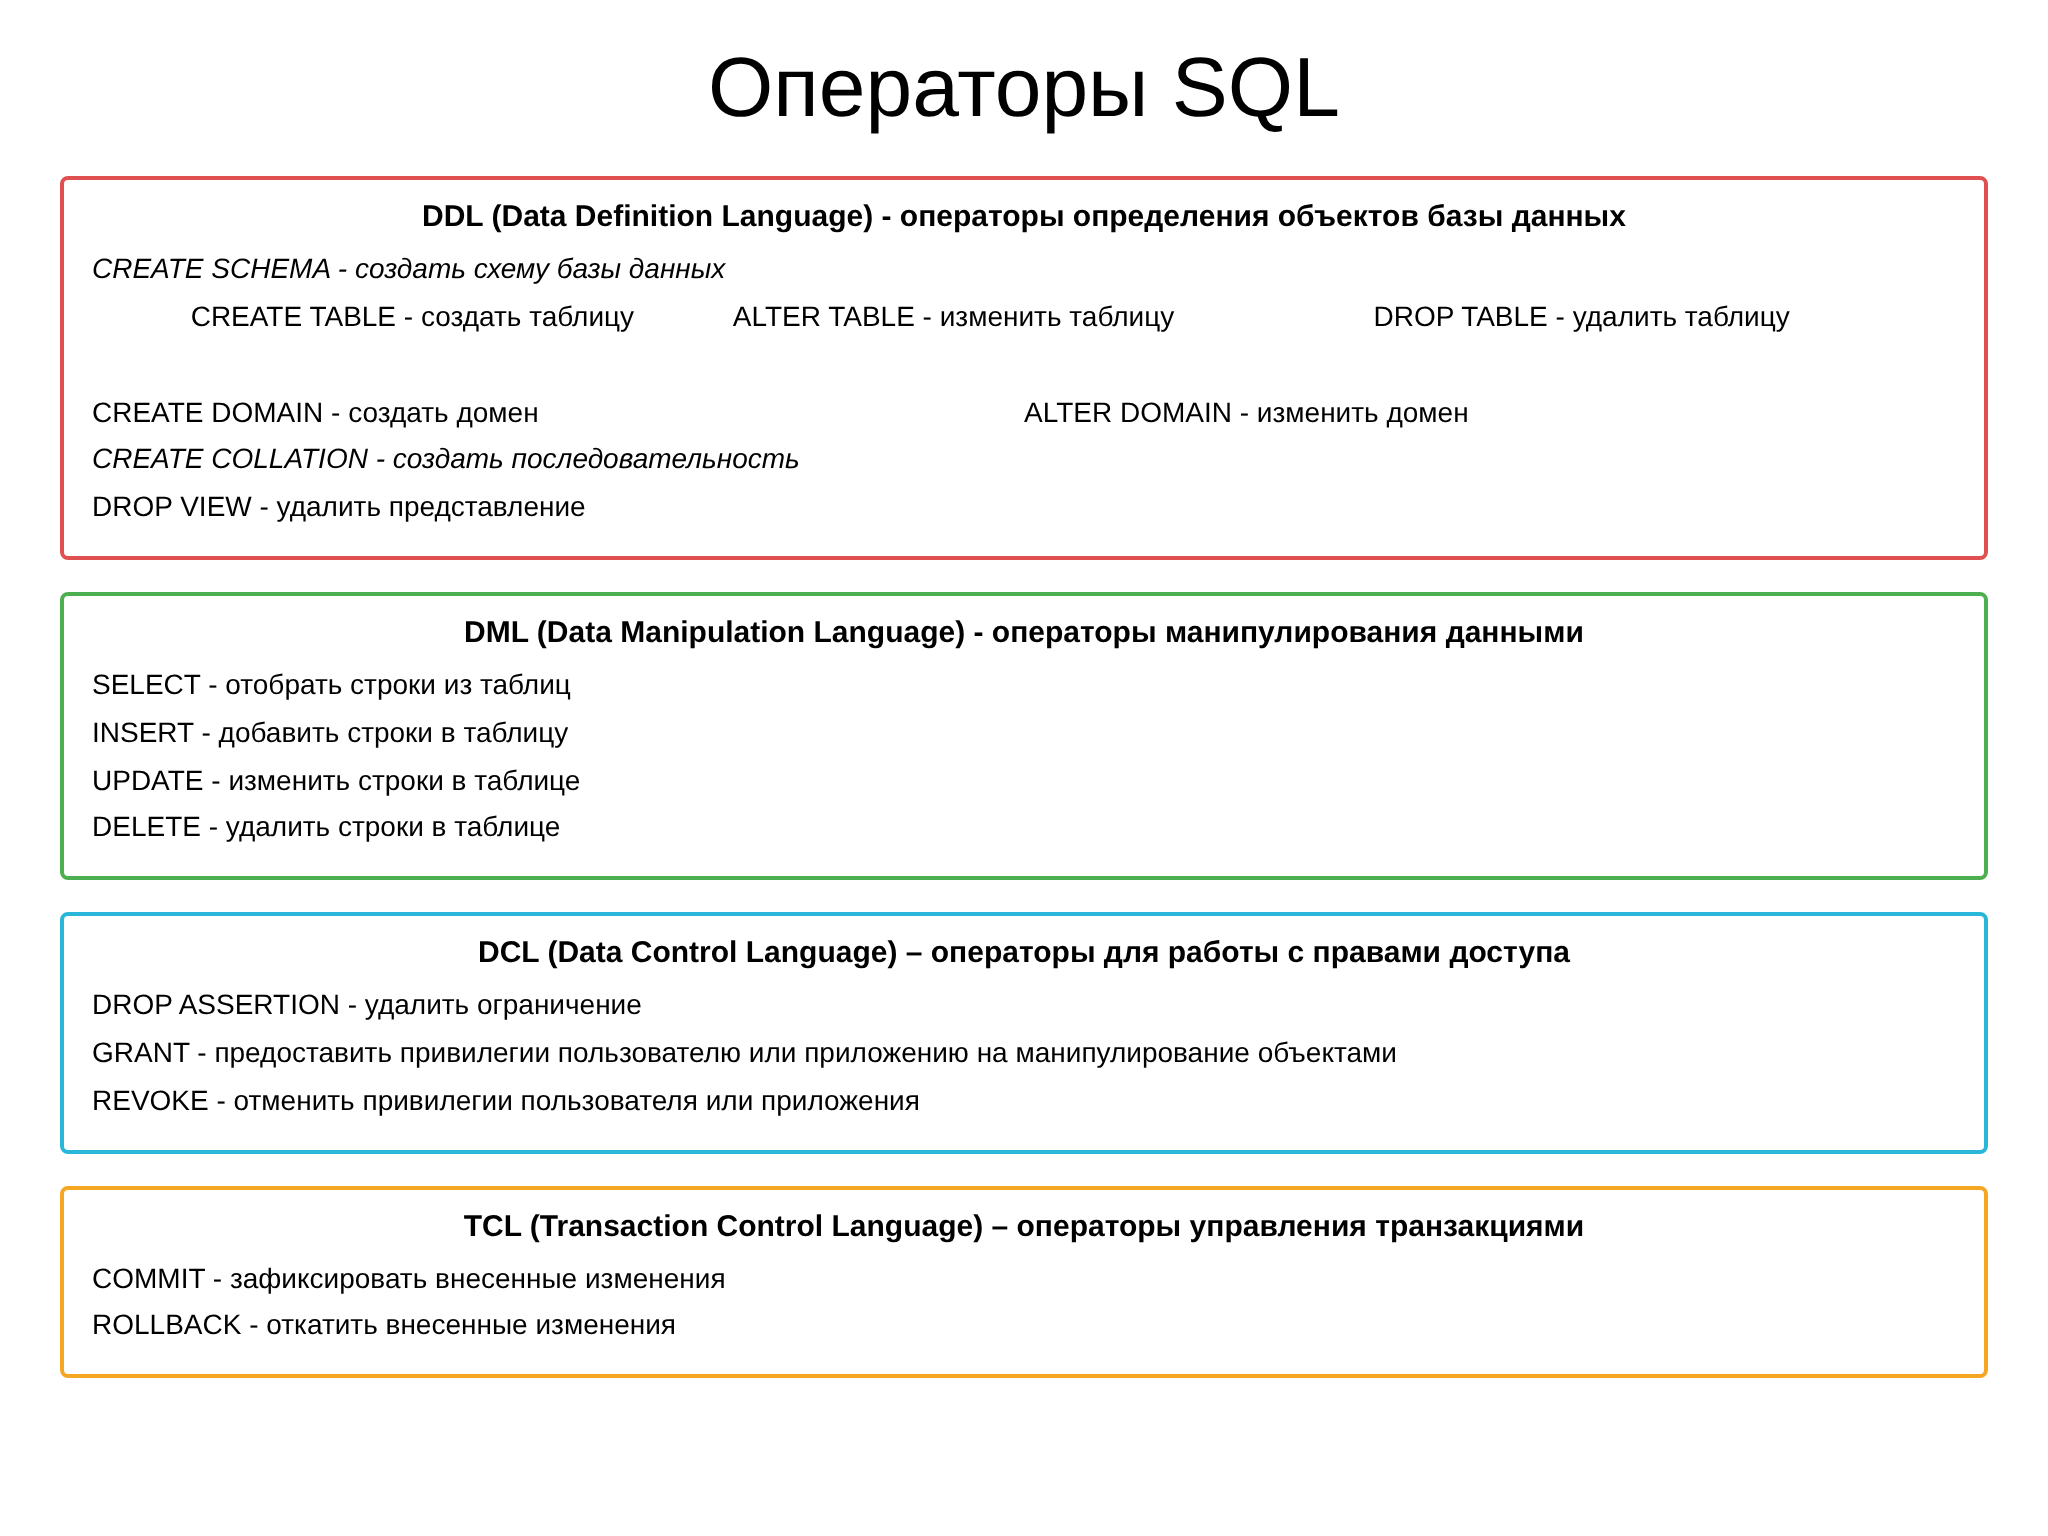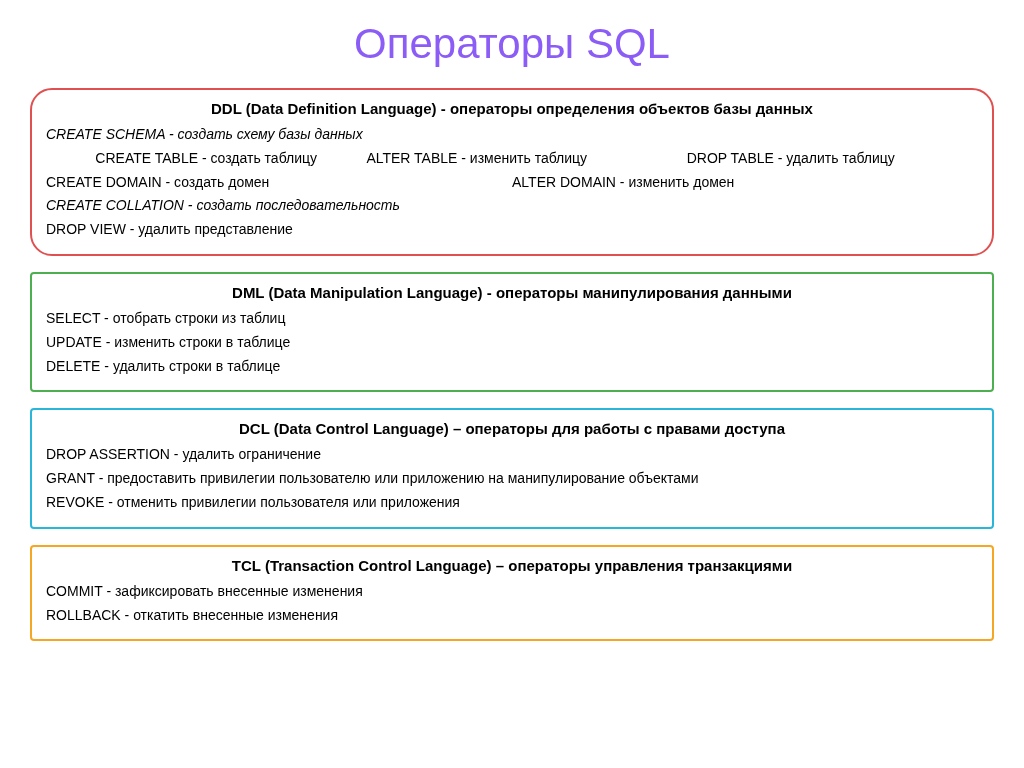--- a/index.html
+++ b/index.html
@@ -14,21 +14,21 @@
       width: 1024px;
       min-height: 768px;
       padding: 20px 30px;
     }
 
     .page-title {
       text-align: center;
       font-size: 42px;
       font-weight: normal;
       margin-bottom: 20px;
-      color: #8b5cf6;
+      color: #000000;
     }
 
     .section-box {
       border: 2px solid;
       border-radius: 4px;
       padding: 10px 14px 12px 14px;
       margin-bottom: 16px;
     }
 
     .section-title {
@@ -52,21 +52,20 @@
       flex: 1;
       font-style: italic;
     }
 
     .col-right {
       flex: 1;
     }
 
     .ddl-box {
       border-color: #e05050;
-      border-radius: 22px;
     }
 
     .dml-box {
       border-color: #4caf50;
     }
 
     .dcl-box {
       border-color: #29b6d8;
     }
 
@@ -83,37 +82,38 @@
   <div class="section-title">DDL (Data Definition Language) - операторы определения объектов базы данных</div>
   <div class="section-body">
     <div class="row">
       <div class="col-left">CREATE SCHEMA - создать схему базы данных</div>
     </div>
     <div style="display:flex; gap:0;">
       <div style="flex:1.1;text-align:center;">CREATE TABLE - создать таблицу</div>
       <div style="flex:1.1;">ALTER TABLE - изменить таблицу</div>
       <div style="flex:1;">DROP TABLE - удалить таблицу</div>
     </div>
-    <div style="display:flex; gap:0;">
+    <div style="display:flex; gap:0;margin-top:24px;">
       <div style="flex:1.1;">CREATE DOMAIN - создать домен</div>
       <div style="flex:1.1;">ALTER DOMAIN - изменить домен</div>
     </div>
     <div class="row">
       <div class="col-left">CREATE COLLATION - создать последовательность</div>
     </div>
     <div class="row">
       <div class="col-right">DROP VIEW - удалить представление</div>
     </div>
   </div>
 </div>
 
 <div class="section-box dml-box">
   <div class="section-title">DML (Data Manipulation Language) - операторы манипулирования данными</div>
   <div class="section-body">
     <div>SELECT - отобрать строки из таблиц</div>
+    <div>INSERT - добавить строки в таблицу</div>
     <div>UPDATE - изменить строки в таблице</div>
     <div>DELETE - удалить строки в таблице</div>
   </div>
 </div>
 
 <div class="section-box dcl-box">
   <div class="section-title">DCL (Data Control Language) – операторы для работы с правами доступа</div>
   <div class="section-body">
     <div class="row">
       <div class="col-right">DROP ASSERTION - удалить ограничение</div>

